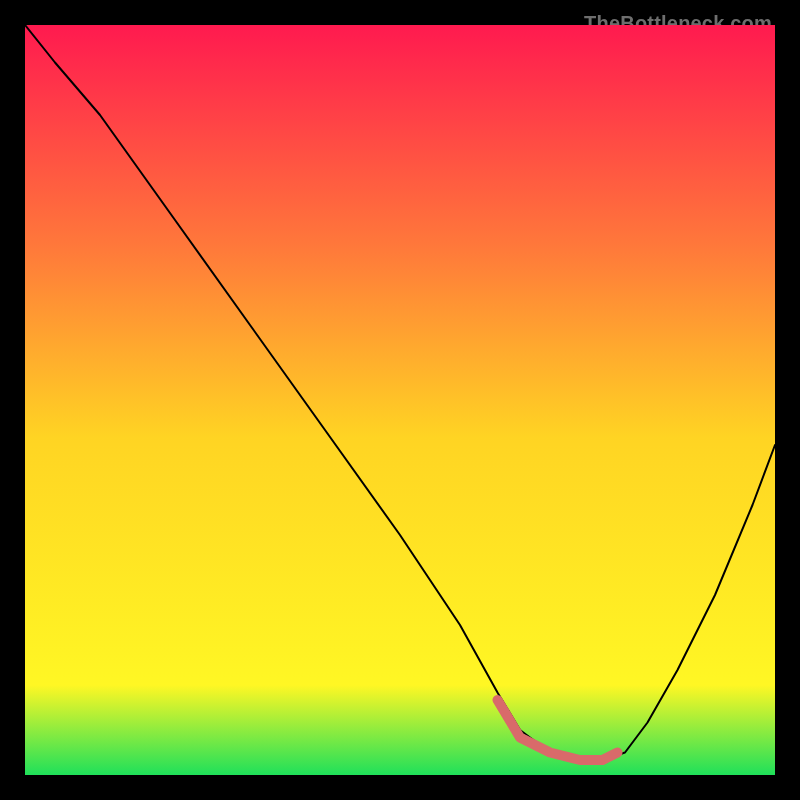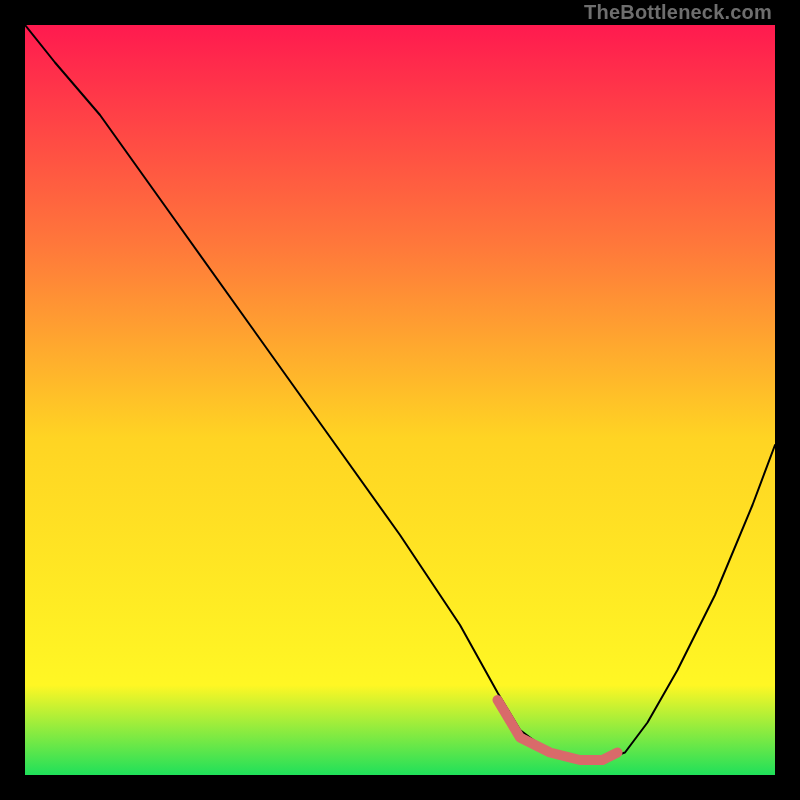--- a/index.html
+++ b/index.html
@@ -13,21 +13,21 @@
   .frame {
     position: absolute;
     left: 25px;
     top: 25px;
     width: 750px;
     height: 750px;
     background: #000000;
   }
   .watermark {
     position: absolute;
-    top: 1px;
+    top: 12px;
     right: 28px;
     font-family: Arial, Helvetica, sans-serif;
     font-size: 20px;
     font-weight: 600;
     color: #6e6e6e;
     letter-spacing: 0.2px;
   }
   svg {
     display: block;
   }

